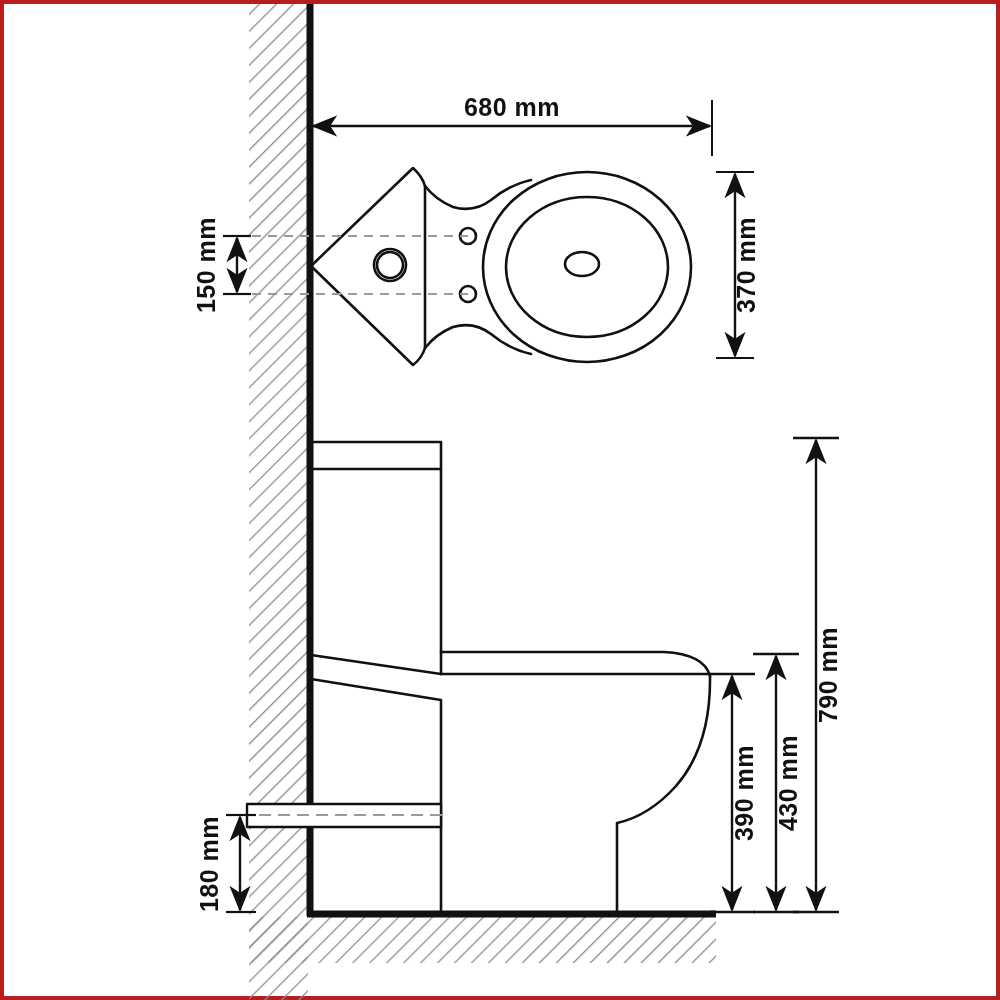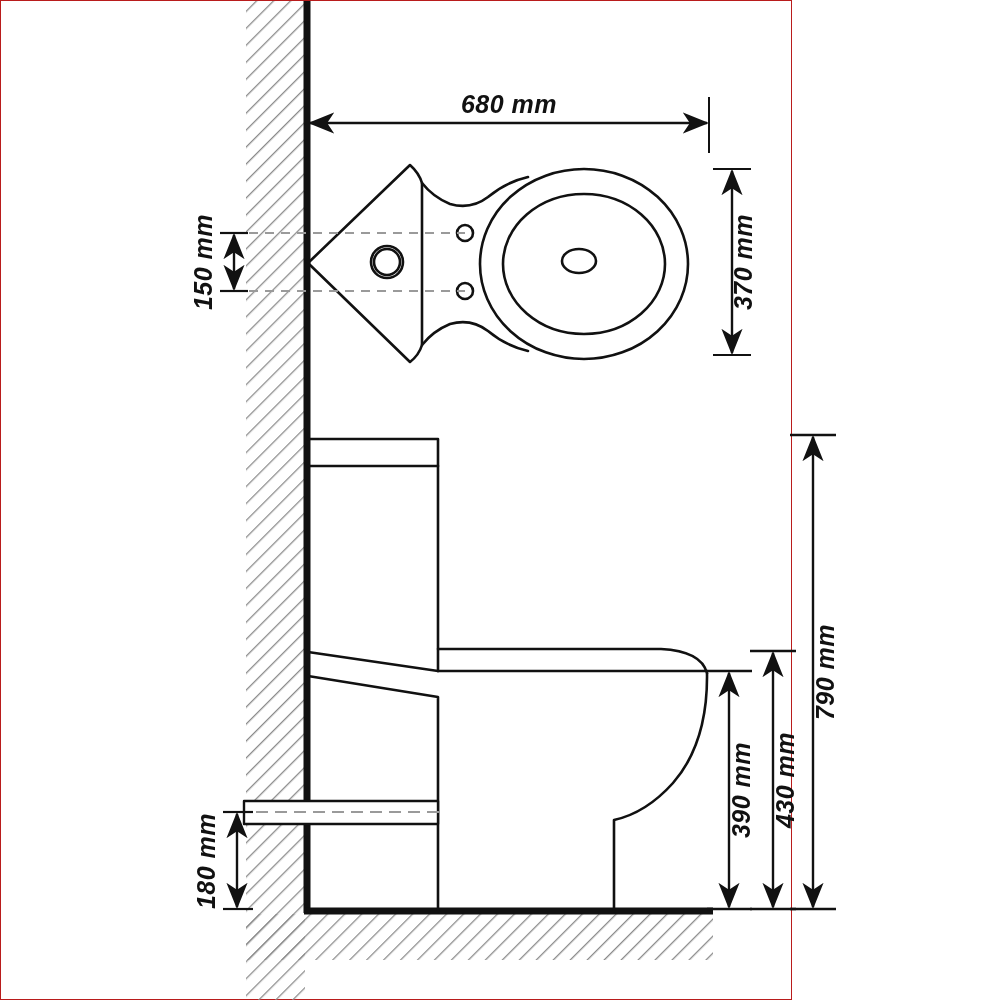--- a/index.html
+++ b/index.html
@@ -8,26 +8,25 @@
     background: #ffffff;
   }
   body {
     width: 1000px;
     height: 1000px;
     font-family: "Liberation Sans", sans-serif;
     overflow: hidden;
   }
   #drawing-root {
     position: relative;
-    width: 792px;
+    width: 1000px;
     height: 1000px;
     background: #ffffff;
     box-sizing: border-box;
-    border: 1px solid #b91c1c;
-    font-style: italic;
+    border: 4px solid #b91c1c;
   }
   svg#tech-drawing {
     display: block;
     width: 1000px;
     height: 1000px;
   }
   .dim-text {
     font-family: "Liberation Sans", sans-serif;
     font-size: 25px;
     font-weight: 700;

